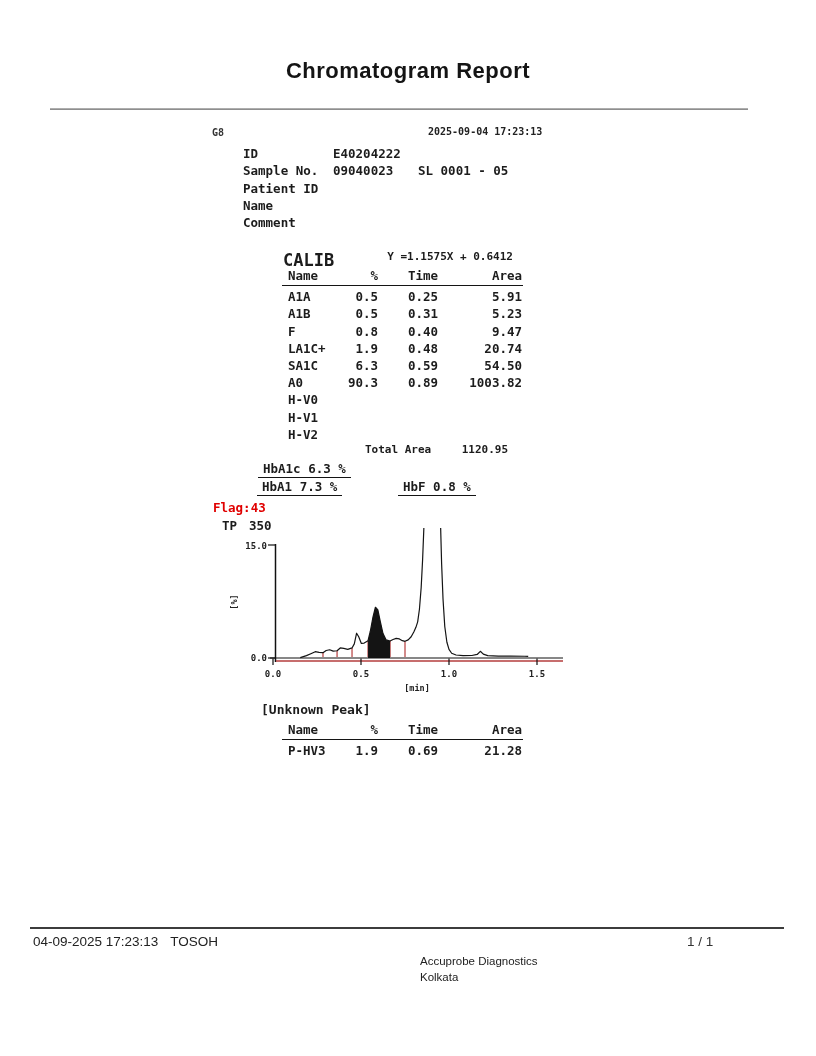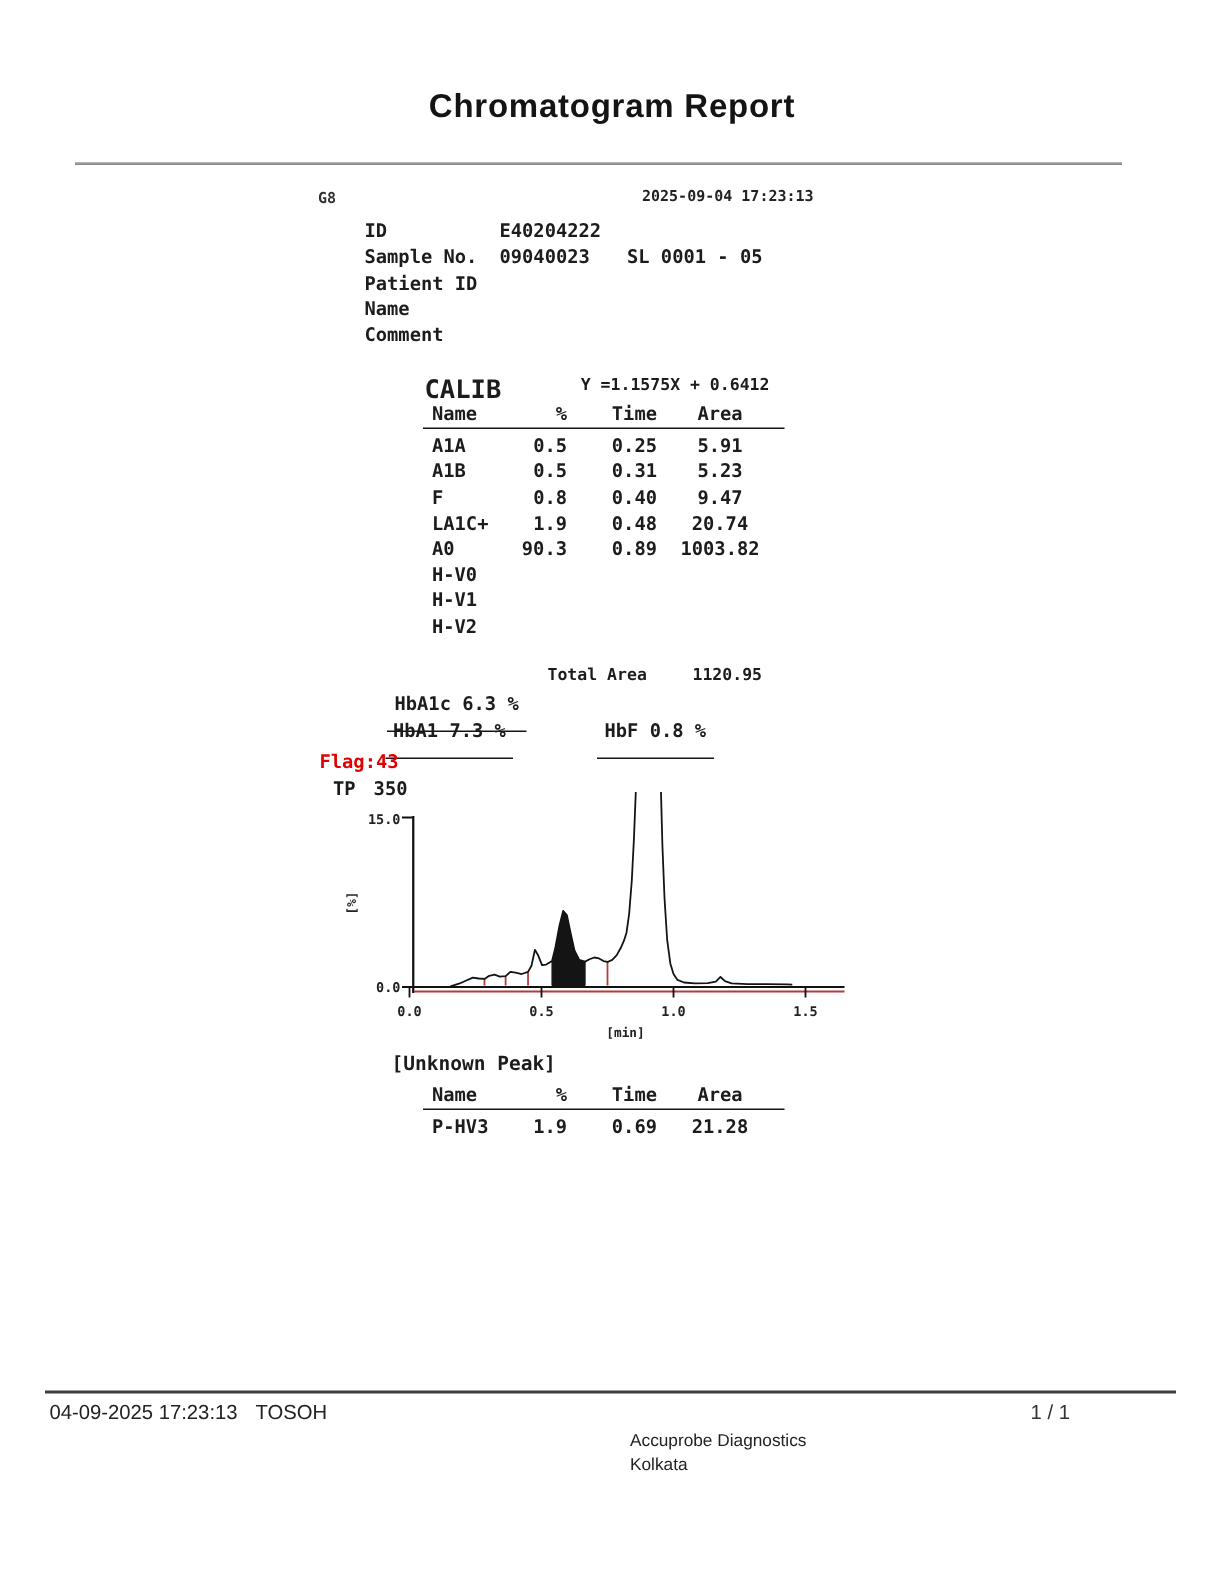--- a/index.html
+++ b/index.html
@@ -23,29 +23,29 @@
 
   #calib-label{left:283px;top:250px;font-size:17px;font-weight:bold;}
   #calib-eq{left:371px;top:250px;width:142px;text-align:right;font-size:11px;font-weight:bold;}
 
   .ttable{font-size:12.5px;font-weight:bold;}
   .trow{display:flex;height:17.2px;line-height:17.2px;}
   .tcell{display:block;box-sizing:border-box;}
   .c0{width:56px;text-align:left;padding-left:6px;}
   .c1{width:40px;text-align:right;}
   .c2{width:60px;text-align:right;}
-  .c3{width:84px;text-align:center;}
+  .c3{width:84px;text-align:right;}
   .trule{width:241px;height:0;border-top:1.6px solid #141414;margin:1px 0 2px 0;}
   #calib-table{left:282px;top:267px;}
   #unknown-table{left:282px;top:721px;}
 
   #total-line{left:365px;top:443px;width:143px;display:flex;justify-content:space-between;
     font-size:11px;font-weight:bold;}
 
-  .result-underline{border-bottom:1.6px solid #141414;padding:0 5px 11px 5px;font-size:12.5px;
+  .result-underline{border-bottom:1.6px solid #141414;padding:0 5px 1px 5px;font-size:12.5px;
     font-weight:bold;white-space:pre;}
   #res-hba1c{left:258px;top:461px;}
   #res-hba1{left:257px;top:479px;}
   #res-hbf{left:398px;top:479px;}
 
   #flag-line{left:213px;top:500px;font-size:12.5px;font-weight:bold;}
   #tp-line{left:222px;top:518px;font-size:12.5px;font-weight:bold;}
   #tp-line .tp-val{margin-left:12px;text-align:center;}
 
   #chromatogram{left:225px;top:528px;}
@@ -108,20 +108,26 @@
         <span class="tcell c0">F</span>
         <span class="tcell c1">0.8</span>
         <span class="tcell c2">0.40</span>
         <span class="tcell c3">9.47</span>
       </div>
       <div class="trow">
         <span class="tcell c0">LA1C+</span>
         <span class="tcell c1">1.9</span>
         <span class="tcell c2">0.48</span>
         <span class="tcell c3">20.74</span>
+      </div>
+      <div class="trow">
+        <span class="tcell c0">SA1C</span>
+        <span class="tcell c1">6.3</span>
+        <span class="tcell c2">0.59</span>
+        <span class="tcell c3">54.50</span>
       </div>
       <div class="trow">
         <span class="tcell c0">A0</span>
         <span class="tcell c1">90.3</span>
         <span class="tcell c2">0.89</span>
         <span class="tcell c3">1003.82</span>
       </div>
       <div class="trow">
         <span class="tcell c0">H-V0</span>
         <span class="tcell c1"></span>

